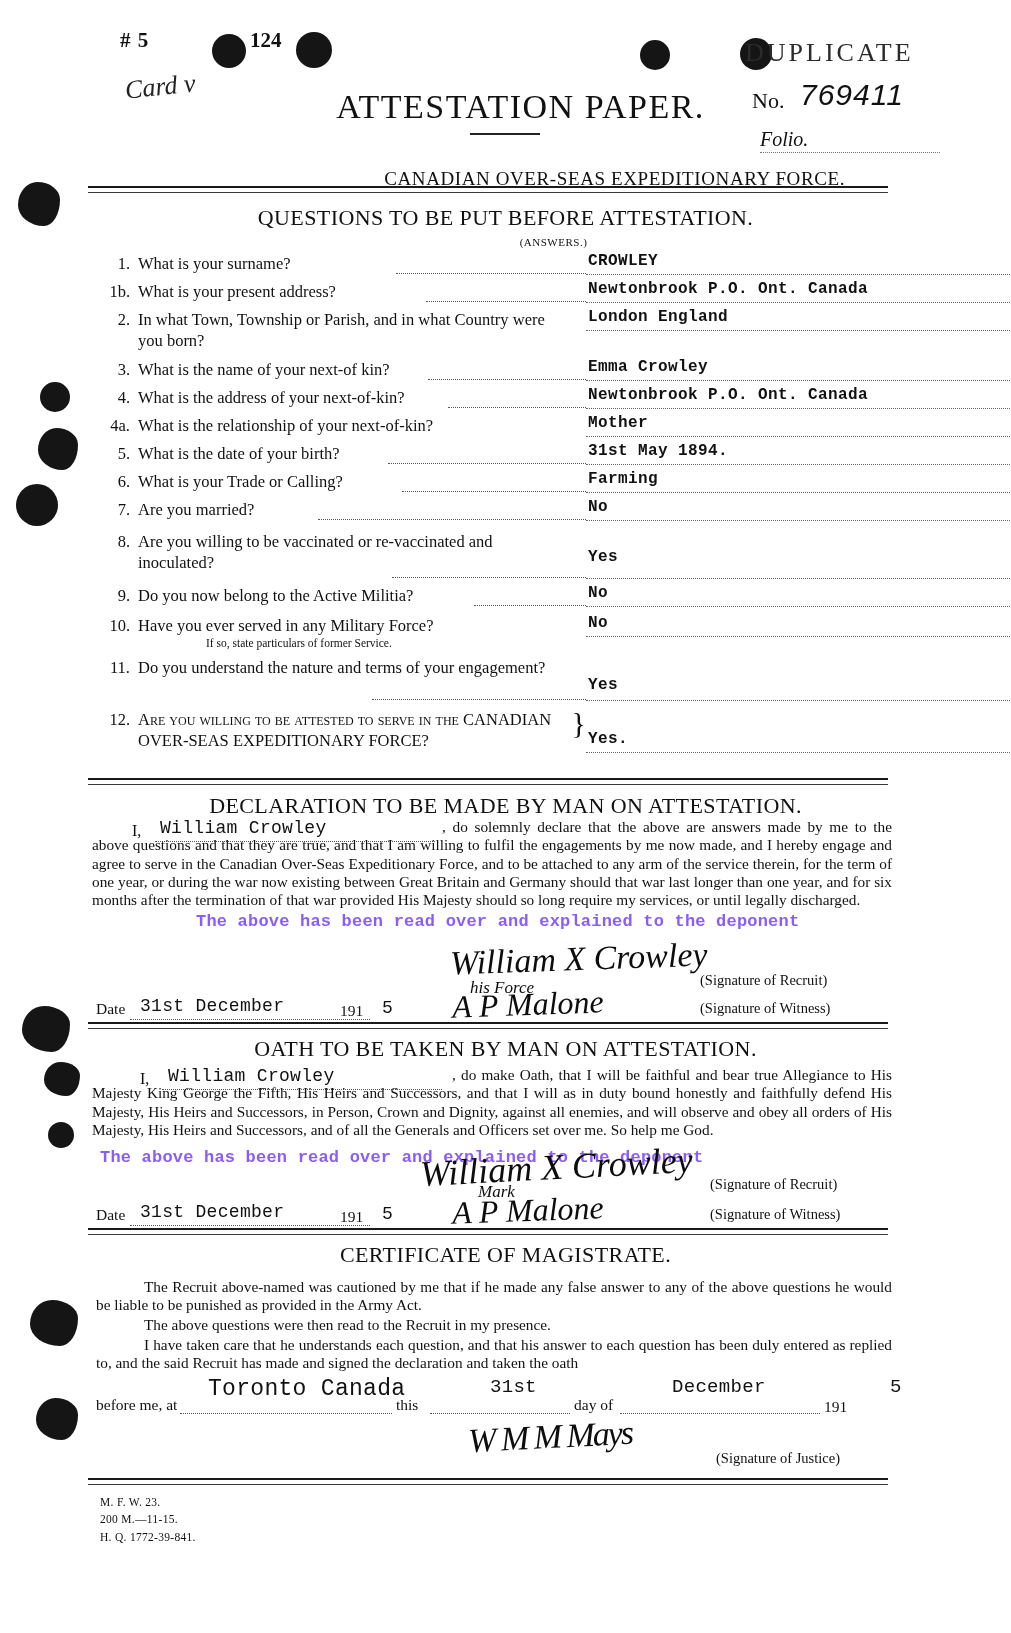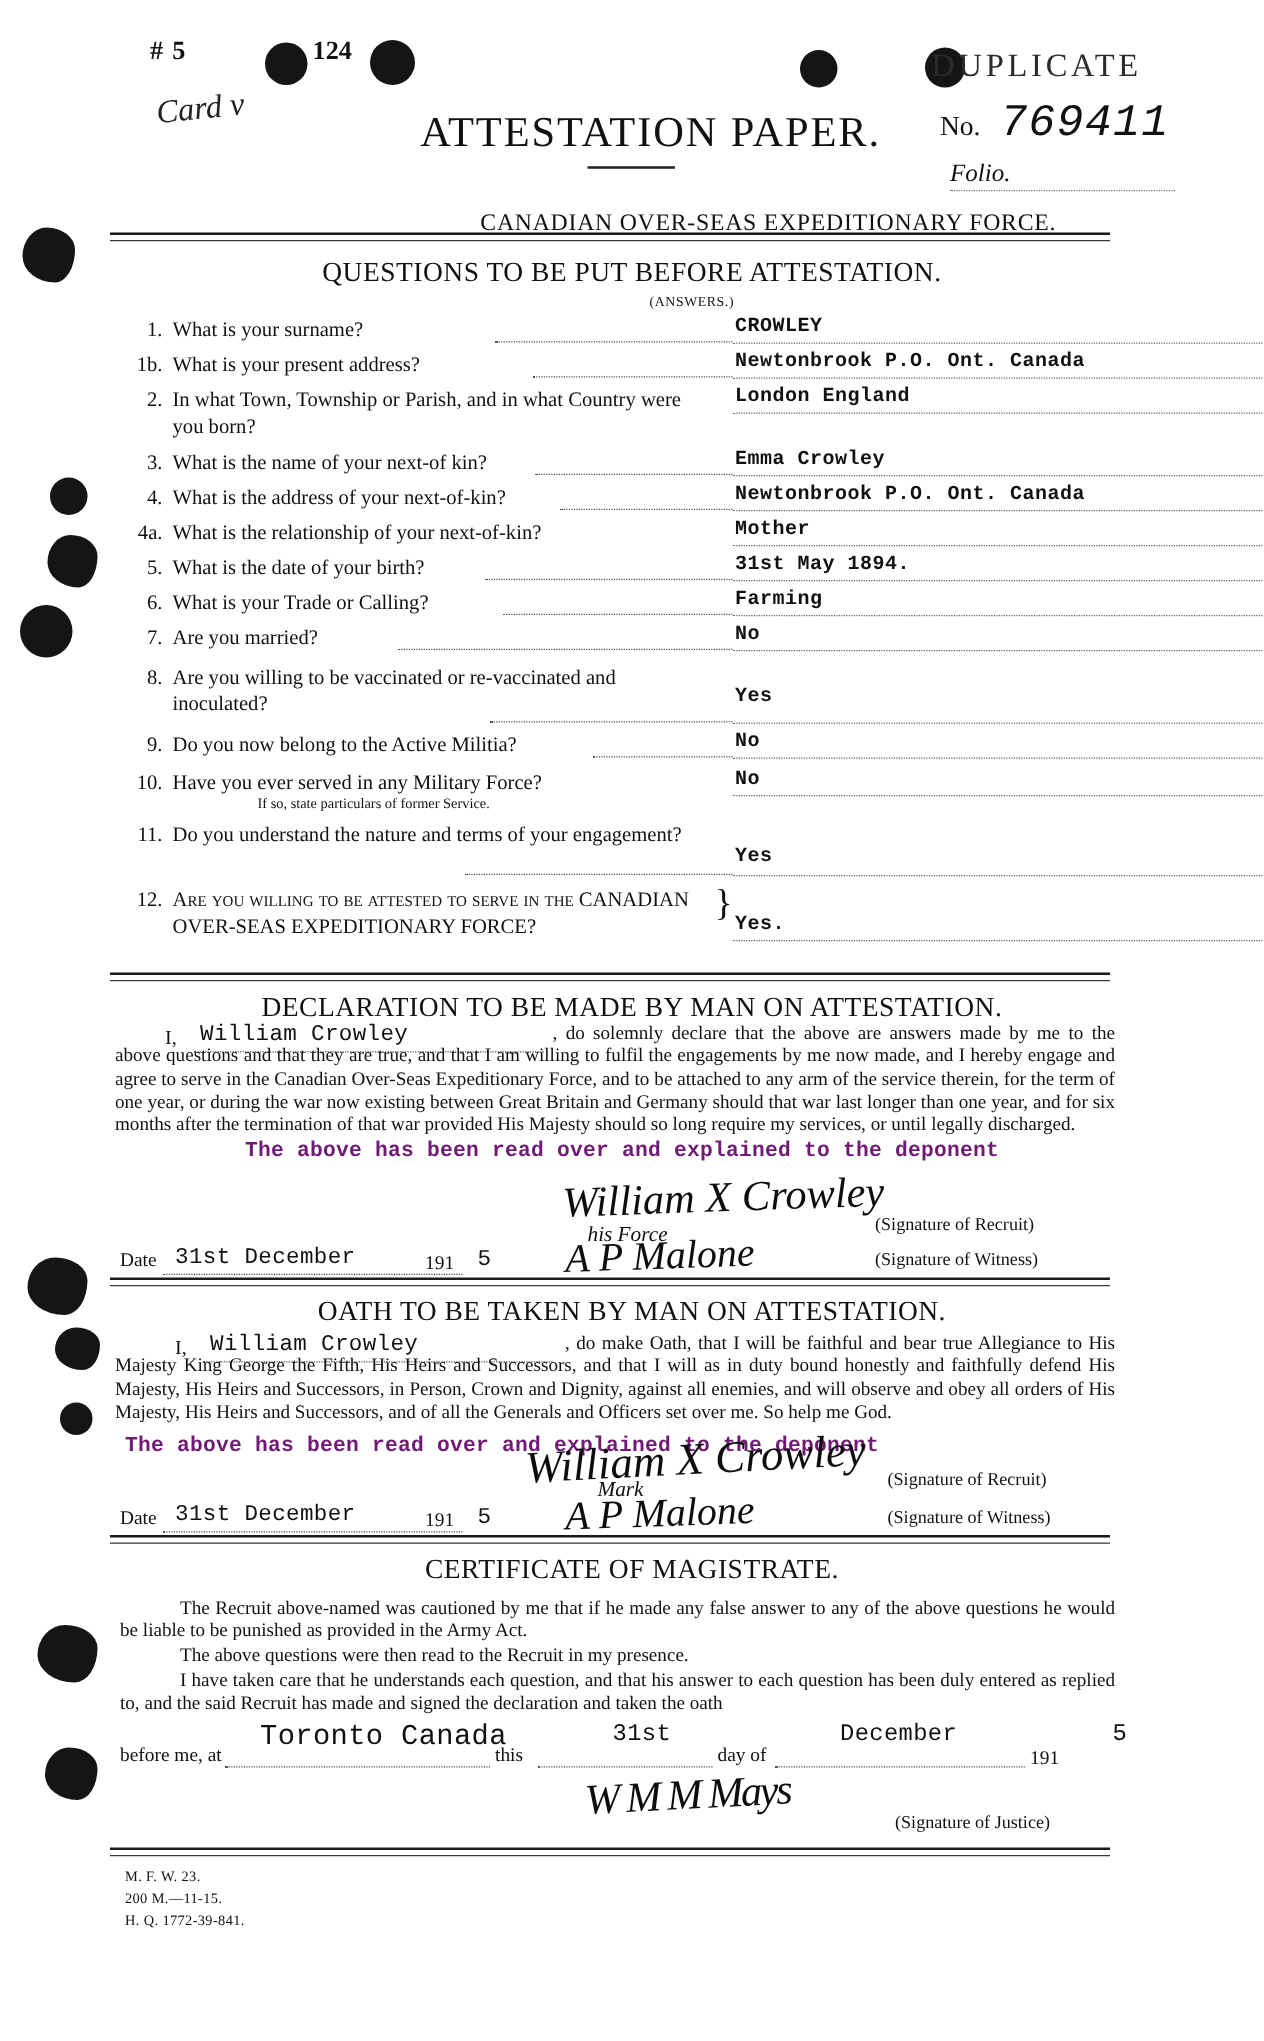--- a/index.html
+++ b/index.html
@@ -18,21 +18,21 @@
   .hdr-num{position:absolute;top:28px;left:250px;font-weight:bold;font-size:21px;}
   .dup{position:absolute;top:38px;left:745px;font-size:26px;letter-spacing:3px;color:#2b2b2b;font-family:"Liberation Serif",serif;}
   .cardv{position:absolute;top:72px;left:125px;font-family:"Liberation Serif",serif;font-style:italic;font-size:26px;transform:rotate(-6deg);color:#222;}
 
   .title{position:absolute;top:88px;left:0;width:1011px;text-align:center;font-size:34px;letter-spacing:1.5px;font-family:"Liberation Serif",serif;}
   .title .t{display:inline-block;padding-left:30px;}
   .title-rule{position:absolute;top:133px;left:470px;width:70px;border-top:2px solid #222;}
   .subtitle{position:absolute;top:168px;left:0;width:845px;text-align:right;font-size:19px;letter-spacing:.6px;}
 
   .no-label{position:absolute;top:88px;left:752px;font-size:22px;}
-  .no-value{position:absolute;top:78px;left:800px;font-size:36px;font-family:Liberation Mono, monospace;font-style:italic;letter-spacing:1px;}
+  .no-value{position:absolute;top:78px;left:800px;font-size:30px;font-family:Liberation Sans, sans-serif;font-style:italic;letter-spacing:1px;}
   .folio{position:absolute;top:128px;left:760px;font-size:20px;font-style:italic;}
   .folio-line{position:absolute;top:152px;left:760px;width:180px;border-bottom:1px dotted #777;}
 
   .rule{position:absolute;border-top:2px solid #1a1a1a;}
   .rule.thin{border-top:1px solid #3a3a3a;}
 
   .sechead{position:absolute;width:1011px;left:0;text-align:center;font-size:22px;letter-spacing:.4px;}
   .answers{position:absolute;width:1011px;left:0;text-align:center;font-size:11px;letter-spacing:.5px;top:236px;padding-left:48px;}
 
   
@@ -41,21 +41,21 @@
   .qnum{position:absolute;left:0;width:34px;text-align:right;font-size:16.5px;}
   .qtext{position:absolute;left:42px;width:440px;font-size:16.5px;line-height:1.26;}
   .dots{position:absolute;bottom:4px;height:1px;border-bottom:1.5px dotted #555;}
   .ans{position:absolute;left:492px;font-family:"Liberation Mono", monospace;font-size:16px;font-weight:bold;letter-spacing:.4px;color:#111;}
   .ansline{position:absolute;left:490px;width:424px;border-bottom:1px dotted #666;}
   .sub{font-size:11.5px;}
 
   
   .body-text{position:absolute;font-size:15.3px;line-height:1.2;text-align:justify;}
   .type{font-family:"Liberation Mono", monospace;font-weight:normal;letter-spacing:.3px;}
-  .stamp{position:absolute;font-family:"Liberation Mono",monospace;font-weight:bold;font-size:17px;letter-spacing:.2px;color:#701a75;}
+  .stamp{position:absolute;font-family:"Liberation Mono",monospace;font-weight:bold;font-size:17px;letter-spacing:.2px;color:#8b5cf6;}
   .sig{position:absolute;font-family:"Liberation Serif",serif;font-style:italic;color:#0d0d0d;white-space:nowrap;}
   .sigcap{position:absolute;font-size:14.5px;}
   .dateline{position:absolute;font-size:15.5px;}
 
   .footer{position:absolute;left:100px;bottom:120px;font-size:11.5px;line-height:1.5;letter-spacing:.3px;}
 </style>
 </head>
 <body>
 
 <div class="page">

